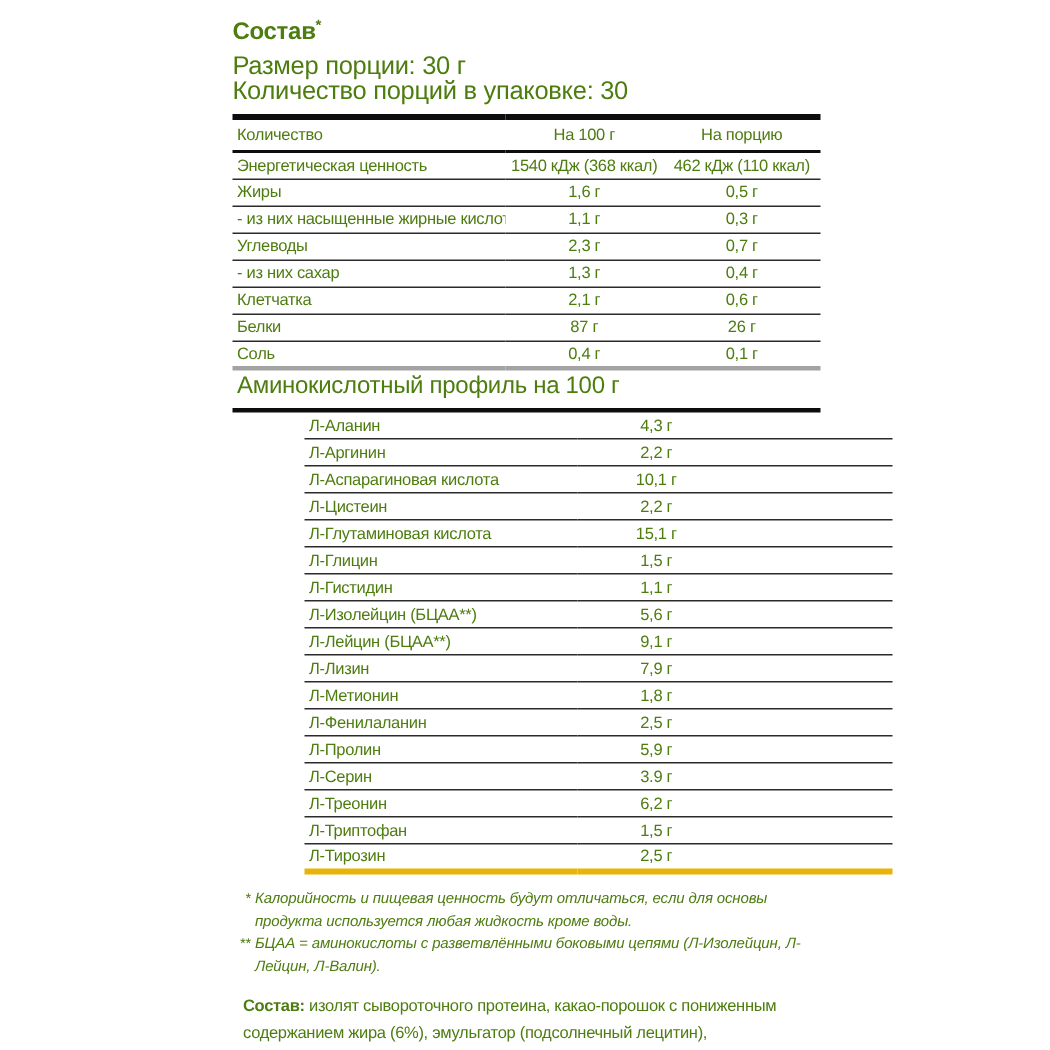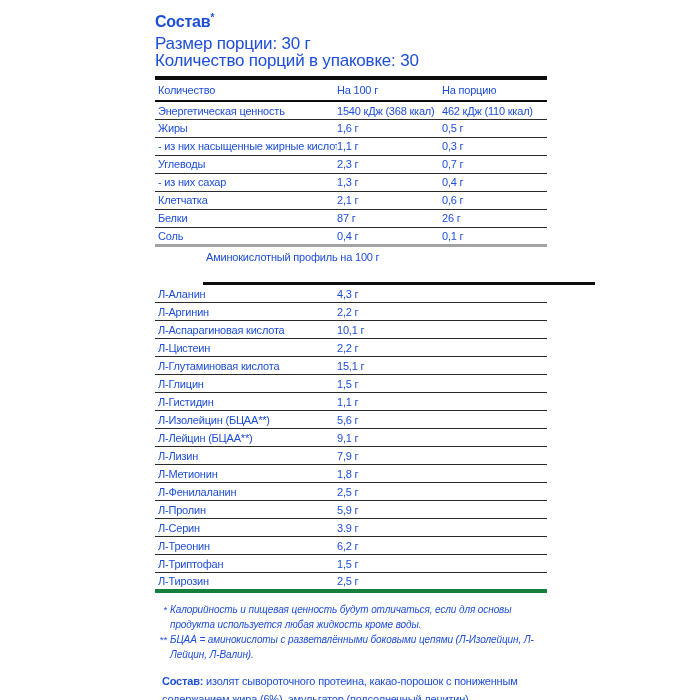--- a/index.html
+++ b/index.html
@@ -2,21 +2,21 @@
 <html><head>
 <meta charset="utf-8">
 <style>
   * { margin:0; padding:0; box-sizing:border-box; }
   html,body { background:#ffffff; }
   .page {
     position:relative;
     width:700px; height:700px;
     background:#ffffff;
     font-family:"Liberation Sans", sans-serif;
-    color:#1d4ed8;
+    color:#4d7c0f;
     overflow:hidden;
   }
   .content {
     position:absolute;
     left:155px; top:8px;
     width:392px;
   }
   .title {
     font-size:16px; font-weight:bold; line-height:20px;
     letter-spacing:-0.2px;
@@ -35,31 +35,30 @@
   col.c-label { width:182px; }
   col.c-per100 { width:105px; }
   col.c-serving { width:105px; }
   th, td {
     font-size:11px; font-weight:normal; letter-spacing:-0.2px;
     height:18px; padding:0; vertical-align:middle;
     white-space:nowrap; overflow:hidden;
   }
   thead th { height:23px; border-bottom:2.5px solid #0d0d0d; }
   .al { text-align:left; padding-left:3px; }
-  .ar { text-align:left; }
+  .ar { text-align:center; }
   tbody tr td { border-bottom:1px solid #2b2b2b; }
   tbody tr:last-child td { border-bottom:none; }
   .section-title {
-    width:392px; height:38px;
-    font-size:11px; letter-spacing:-0.2px;
+    width:392px; height:28px;
+    font-size:16px; letter-spacing:-0.2px;
     line-height:21px; padding-left:3px;
     border-bottom:3px solid #0d0d0d;
-    margin-left:48px;
-  }
-  table.amino { border-bottom:4px solid #15803d; }
+  }
+  table.amino { border-bottom:4px solid #eab308;margin-left:48px; }
   .footnotes { margin-top:9px; }
   .footnote { display:flex; }
   .fn-marker {
     flex:0 0 15px; text-align:right; padding-right:3px;
     font-size:9.5px; font-style:italic; line-height:15px;
   }
   .fn-text {
     flex:1 1 auto;
     font-size:10px; font-style:italic; line-height:15px; letter-spacing:-0.1px;
   }

